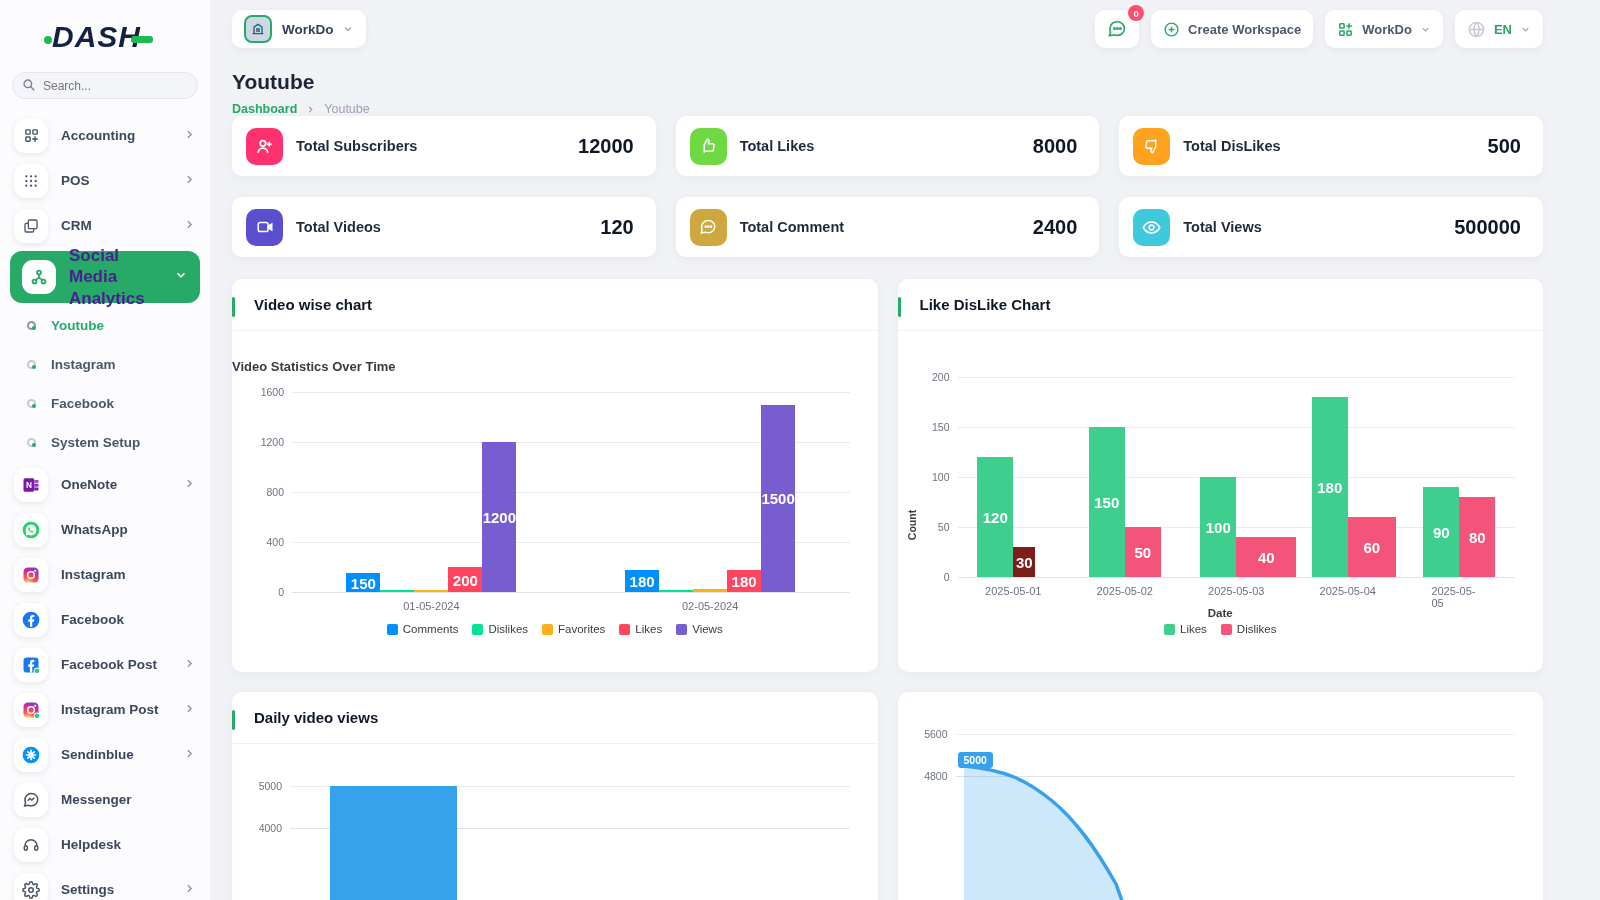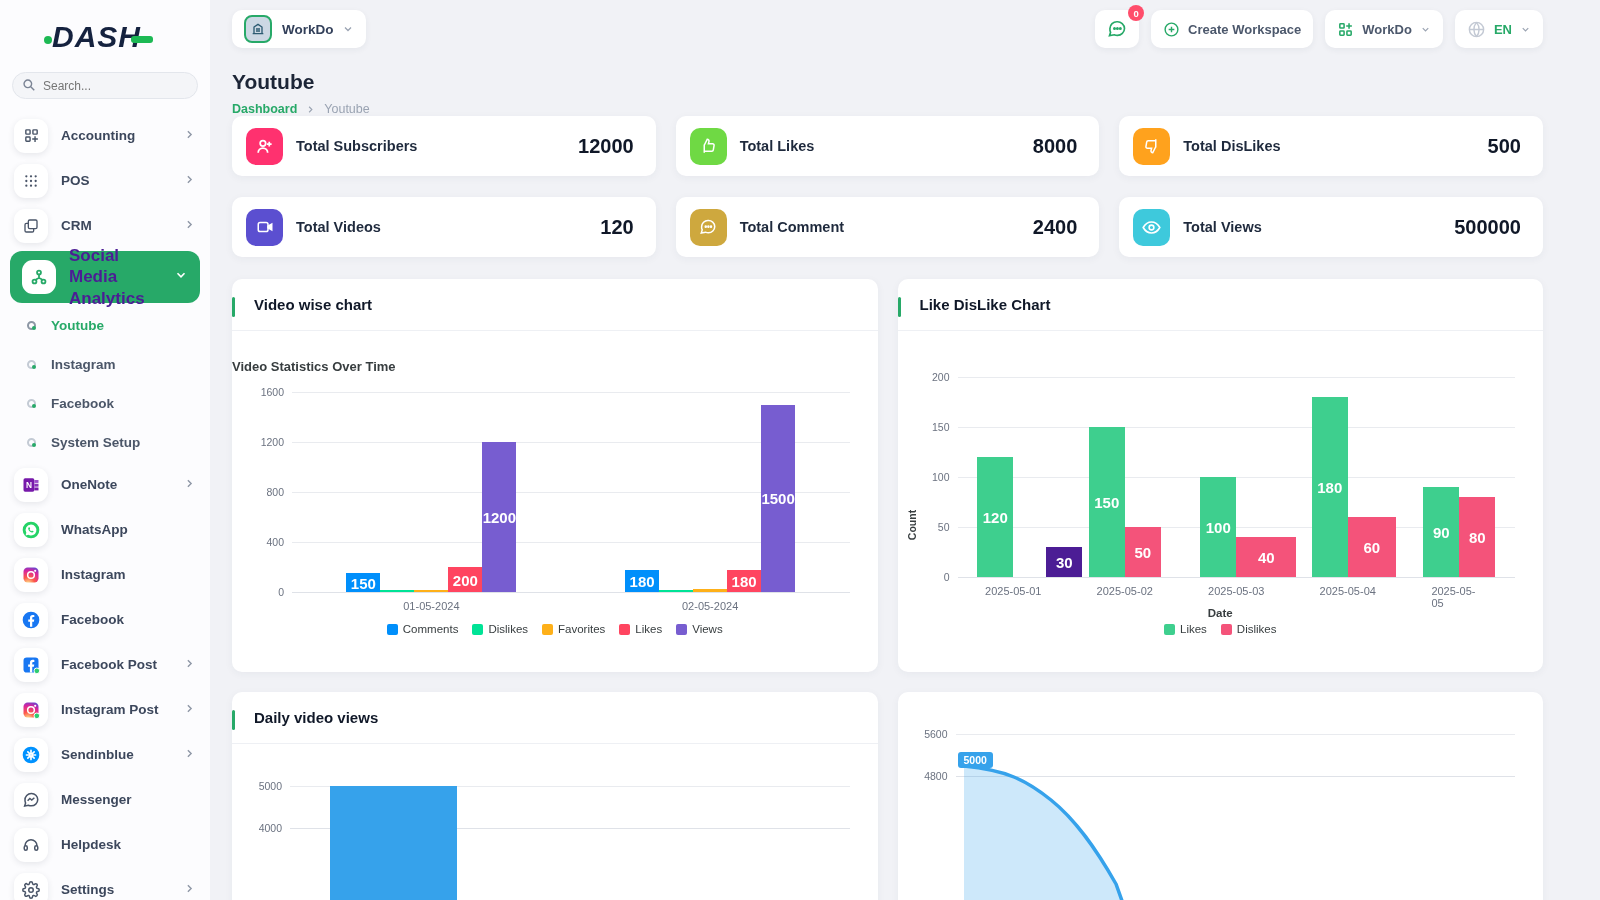--- a/index.html
+++ b/index.html
@@ -518,21 +518,21 @@
             <div class="gline" style="top: 150px;">
               <span class="ytick">50</span>
             </div>
             <div class="gline zero" style="top: 200px;">
               <span class="ytick">0</span>
             </div>
             <div class="bar-group" style="left: calc(10% - 36px);">
               <div class="vbar" style="width: 36px; height: 120px; background: rgb(62, 207, 142);">
                 <span class="dlabel">120</span>
               </div>
-              <div class="vbar" style="width: 36px; height: 30px; background: #4c1d95; margin-left: 33px;">
+              <div class="vbar" style="width: 22px; height: 30px; background: #7f1d1d;">
                 <span class="dlabel">30</span>
               </div>
             </div>
             <div class="bar-group" style="left: calc(30% - 36px);">
               <div class="vbar" style="width: 36px; height: 150px; background: rgb(62, 207, 142);">
                 <span class="dlabel">150</span>
               </div>
               <div class="vbar" style="width: 36px; height: 50px; background: rgb(244, 83, 122);">
                 <span class="dlabel">50</span>
               </div>

